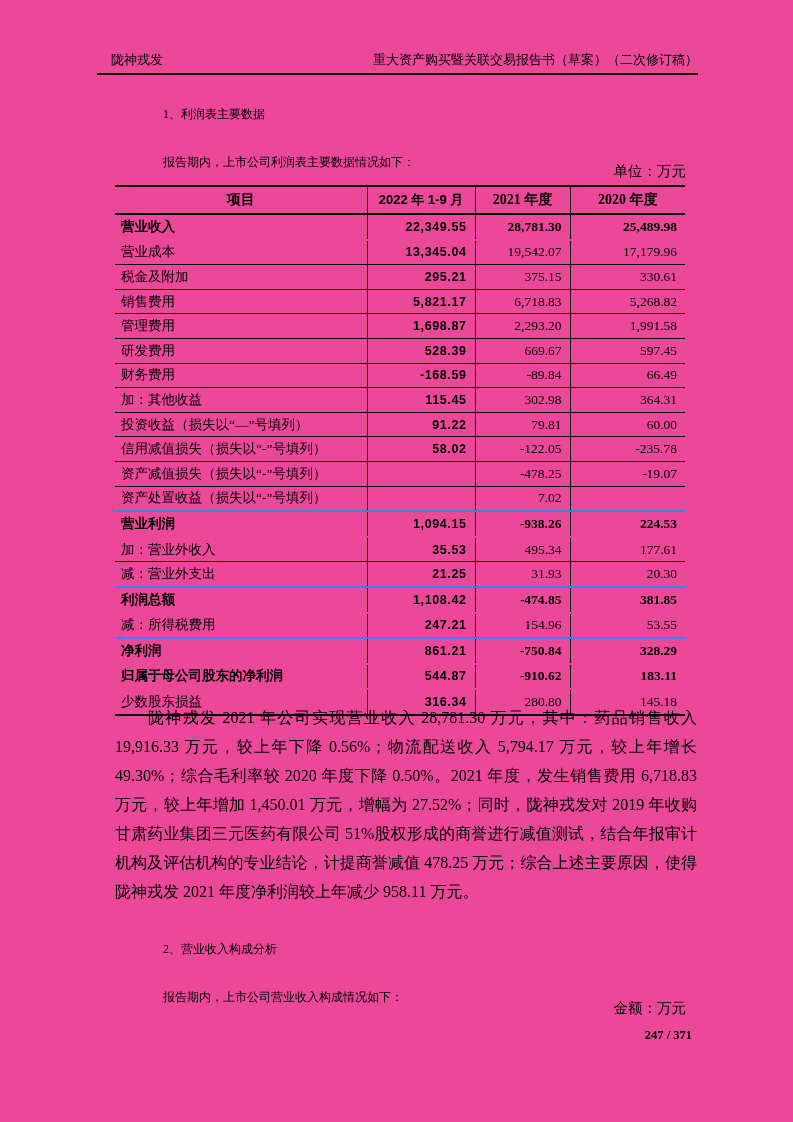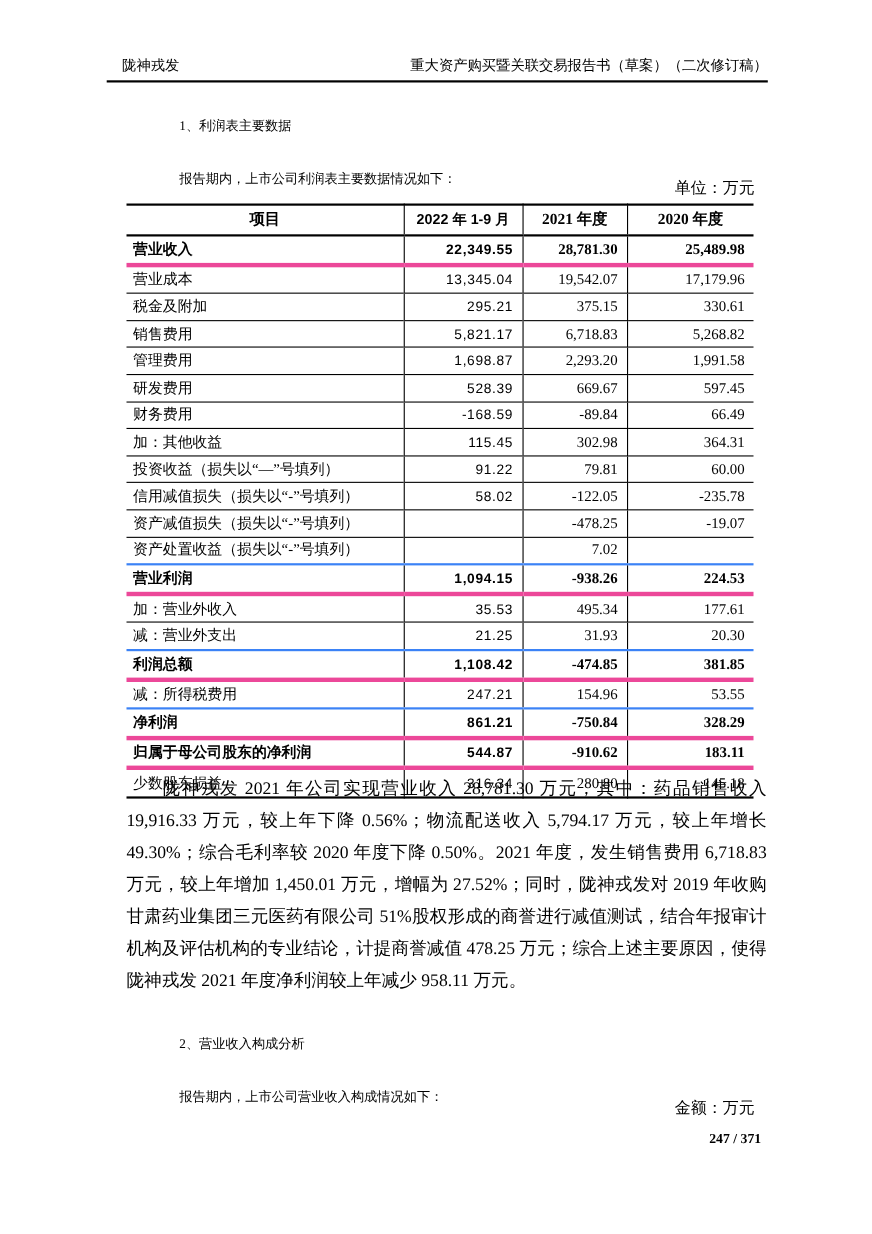--- a/index.html
+++ b/index.html
@@ -1,20 +1,20 @@
 <!DOCTYPE html>
 <html><head>
 <meta charset="utf-8">
 <style>
   html, body { margin: 0; padding: 0; background: #e8e8e8; }
   .page {
     position: relative;
     width: 793px;
     height: 1122px;
-    background: #ffffff;
+    background: #ec4899;
     margin: 0 auto;
     font-family: "Liberation Serif", serif;
     color: #000;
     overflow: hidden;
   }
   
   .doc-header {
     position: absolute;
     left: 97px; top: 52px;
     width: 601px;
@@ -80,26 +80,26 @@
     font-size: 13.5px;
     height: 23.6px;
     padding: 0 4px;
     white-space: nowrap;
     overflow: hidden;
   }
   td.item { text-align: left; padding-left: 6px; }
   td.num  { text-align: right; padding-right: 8px; }
   td.c2022 {
     font-family: "Liberation Sans", sans-serif;
-    font-weight: normal;
+    font-weight: bold;
     font-size: 12.5px;
     letter-spacing: 0.6px;
   }
   tr.bold td { font-weight: bold; border-top: 2px solid #3b82f6; }
-  tr.bold + tr td { border-top: 4px solid #ec4899; }
+  tr.bold + tr td { border-top: 2px solid #ec4899; }
   tbody tr:first-child td { border-top: none; }
 
   
   .para {
     top: 703px;
     margin: 0;
     font-size: 16px;
     line-height: 29px;
     text-align: justify;
     text-align-last: left;

